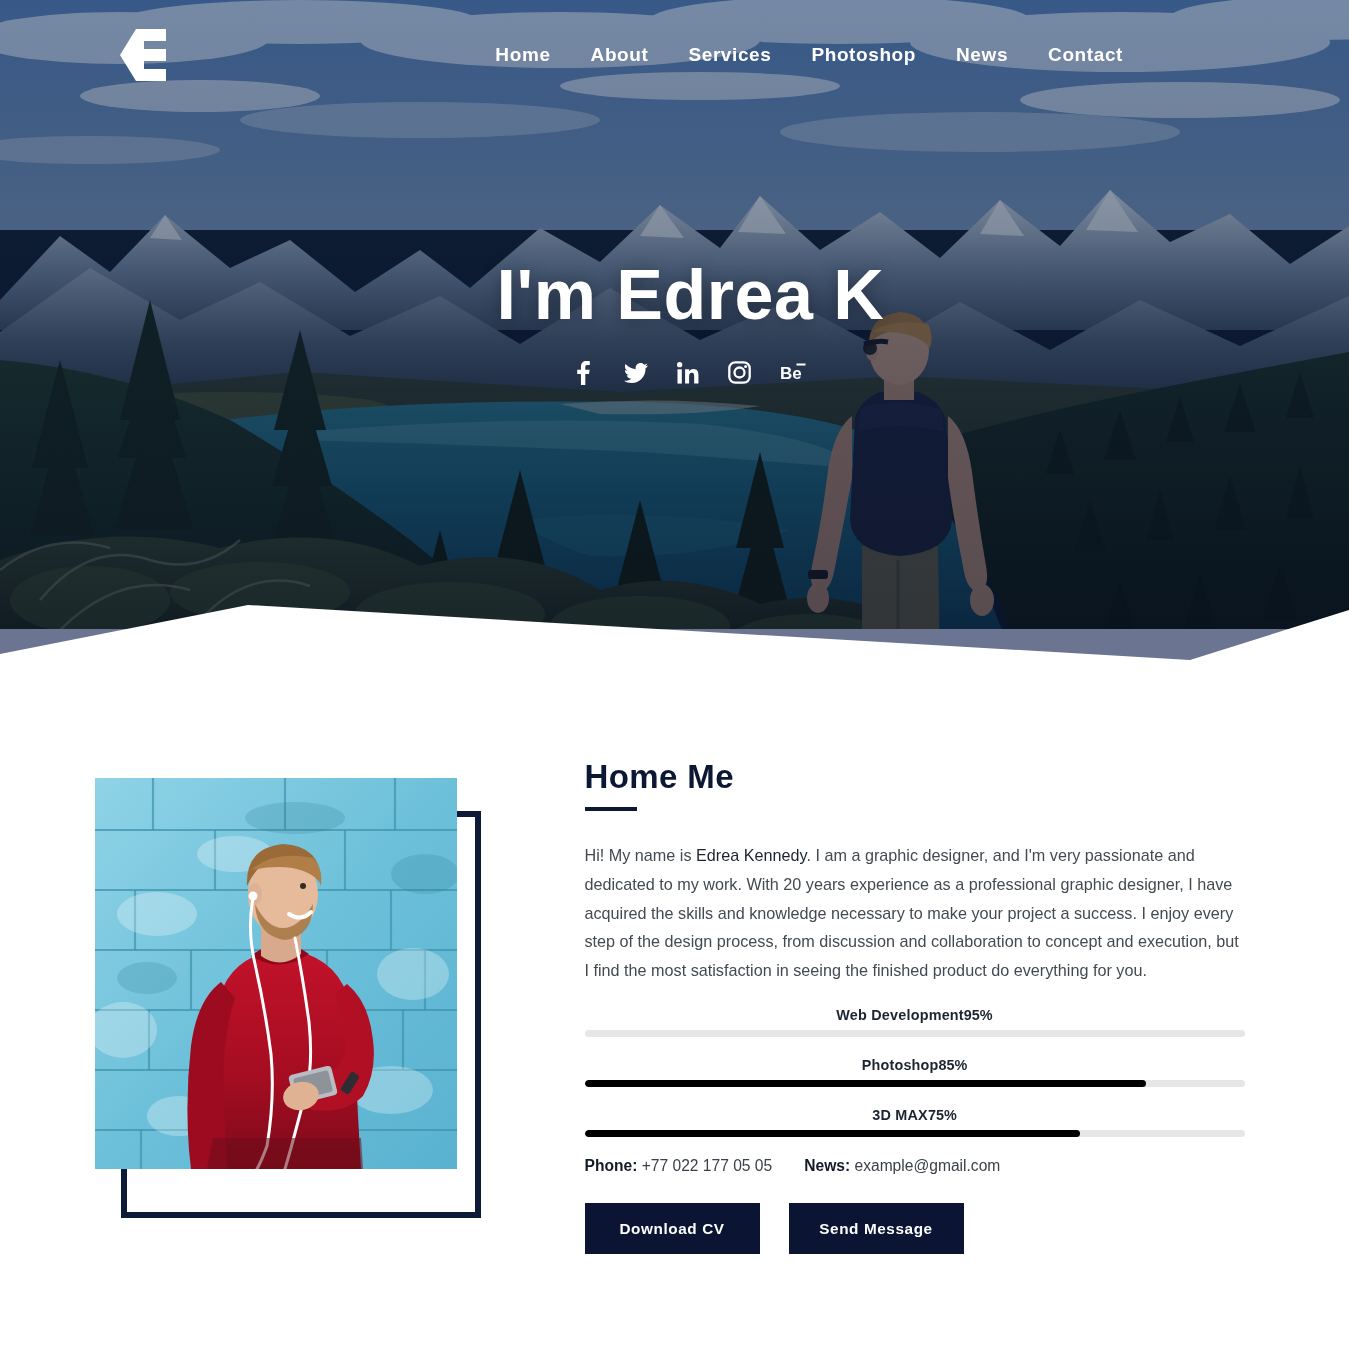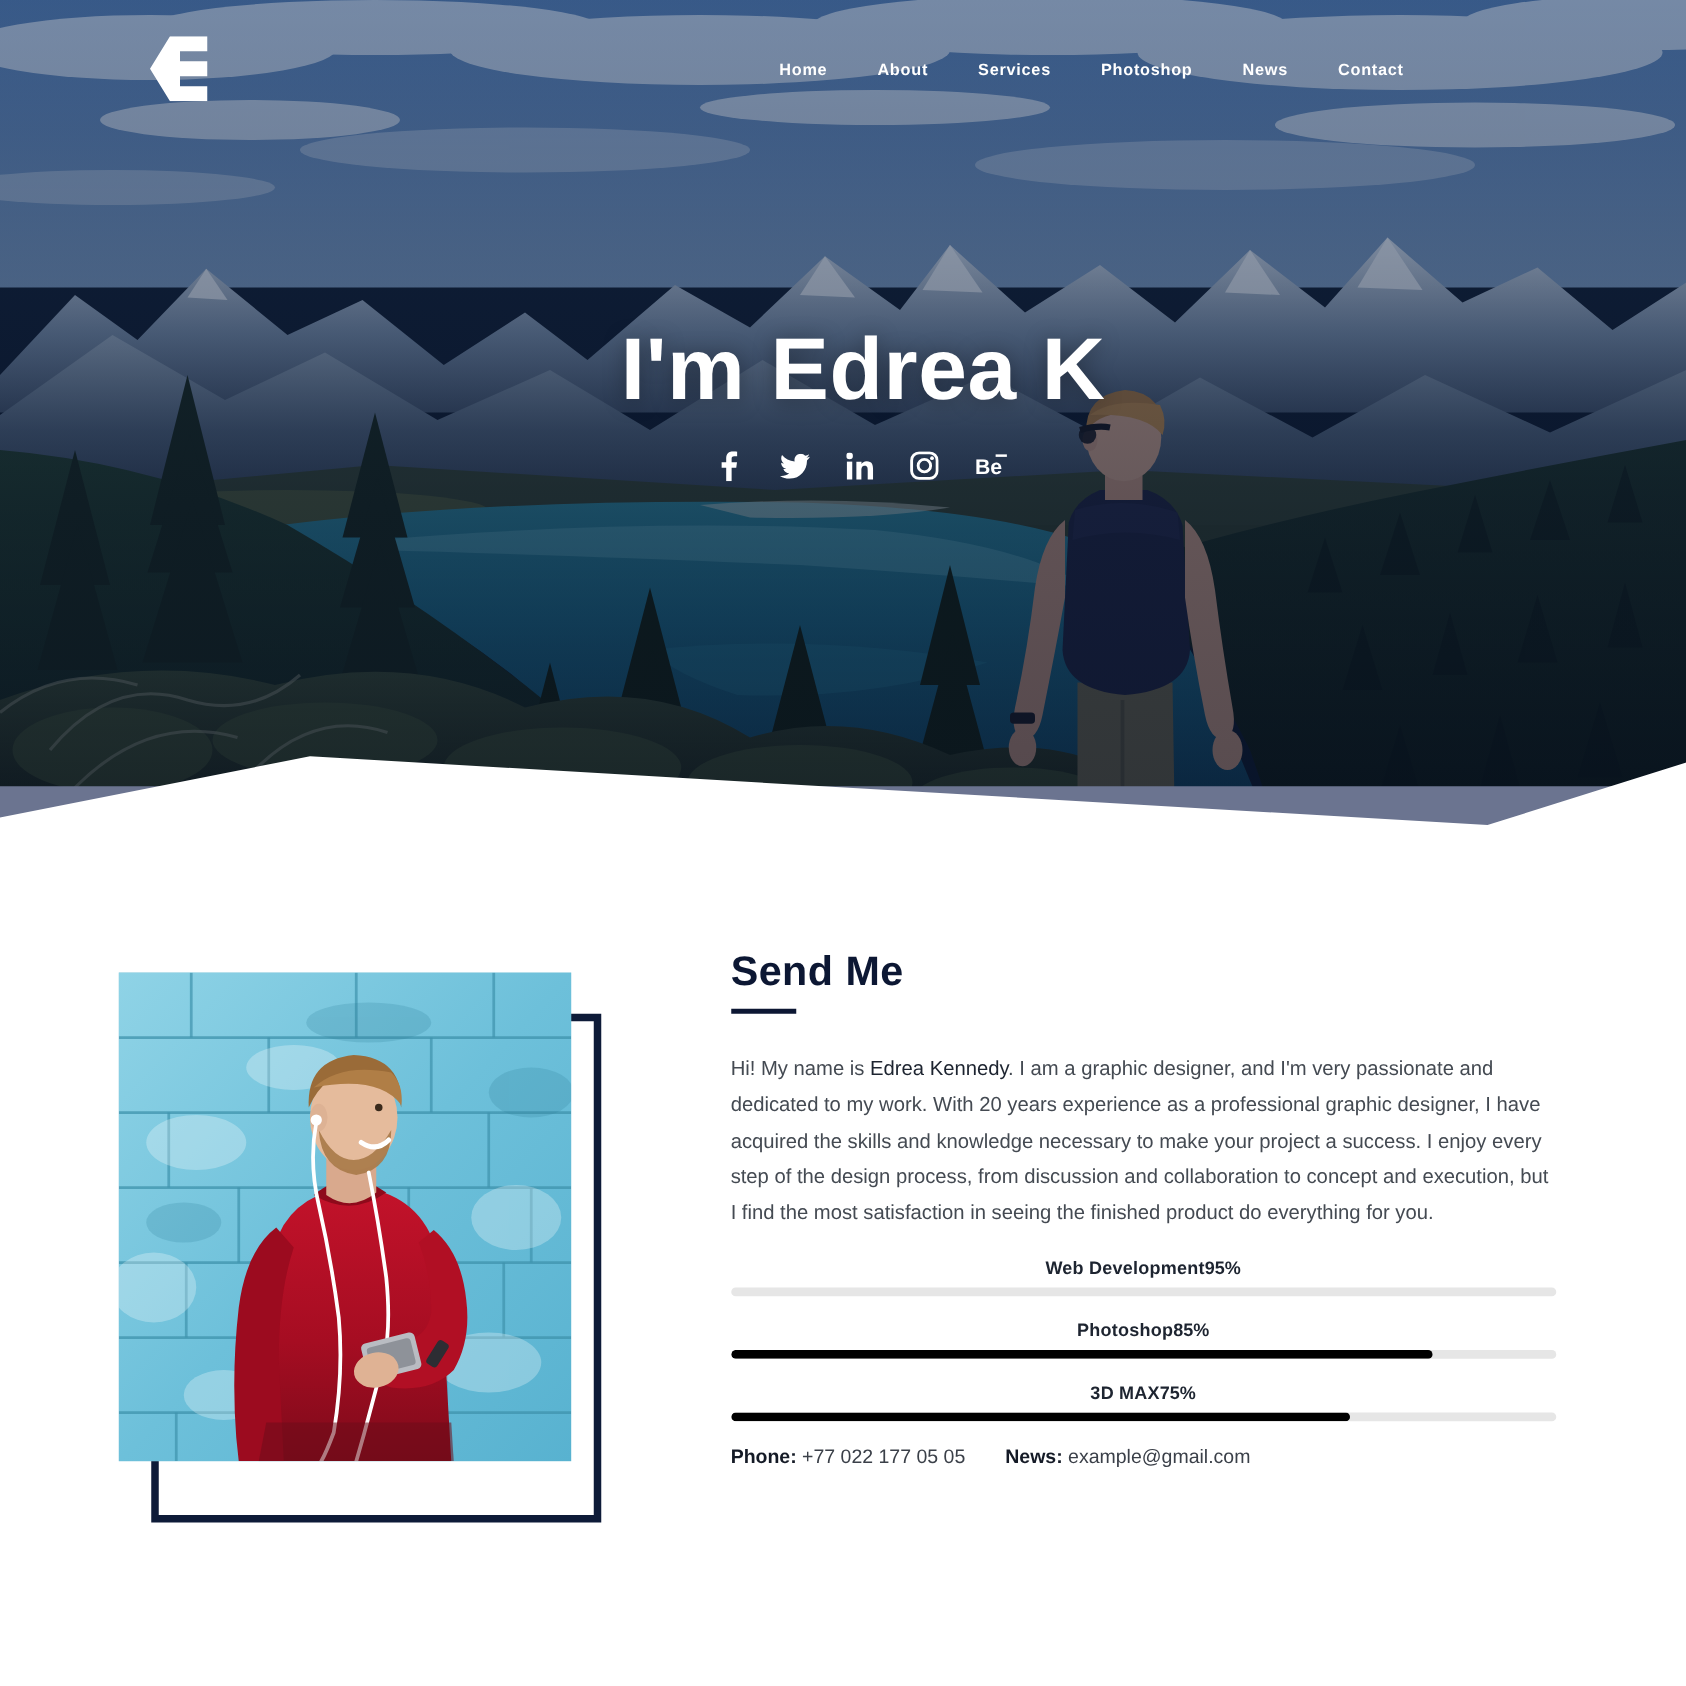--- a/index.html
+++ b/index.html
@@ -46,21 +46,21 @@
     display:block;
   }
   .navbar {
     margin-left:auto;
     margin-right:146px;
     display:flex; align-items:center;
     gap:0px;
   }
   .nav-link {
     color:#ffffff;
-    font-size:13px;
+    font-size:19px;
     font-weight:bold;
     letter-spacing:0.6px;
     text-decoration:none;
     padding:0 20px;
     white-space:nowrap;
     cursor:pointer;
   }
 
   
   .hero-center {
@@ -602,21 +602,21 @@
               <rect x="244" y="300" width="22" height="10" rx="3" fill="#2d2d33" transform="rotate(-58 255 305)"></rect>
 
               <path d="M118,360 L266,360 L268,391 L112,391 Z" fill="#6e0c19" opacity="0.55"></path>
             </g>
           </svg>
         </div>
       </div>
     </div>
 
     <div class="content-col">
-      <h2 class="section-title">Send Me</h2>
+      <h2 class="section-title">Home Me</h2>
       <div class="title-rule"></div>
 
       <p class="about-text"><span>Hi! My name is </span><b>Edrea Kennedy</b><span>. I am a graphic designer, and I'm very passionate and dedicated to my work. With 20 years experience as a professional graphic designer, I have acquired the skills and knowledge necessary to make your project a success. I enjoy every step of the design process, from discussion and collaboration to concept and execution, but I find the most satisfaction in seeing the finished product do everything for you.</span></p>
 
       <div class="skills">
 
         <div class="skill">
           <div class="skill-head">
             <span class="skill-name">Web Development</span>
             <span class="skill-pct">95%</span>
@@ -650,16 +650,20 @@
 
       <div class="contact-line">
         <span class="contact-item"><b>Phone:</b>
           <span>+77 022 177 05 05</span>
         </span>
         <span class="contact-item"><b>News:</b>
           <span>example@gmail.com</span>
         </span>
       </div>
 
+      <div class="btn-row">
+        <button class="btn">Download CV</button>
+        <button class="btn">Send Message</button>
+      </div>
     </div>
 
   </div>
 </section>
 
 </body></html>

